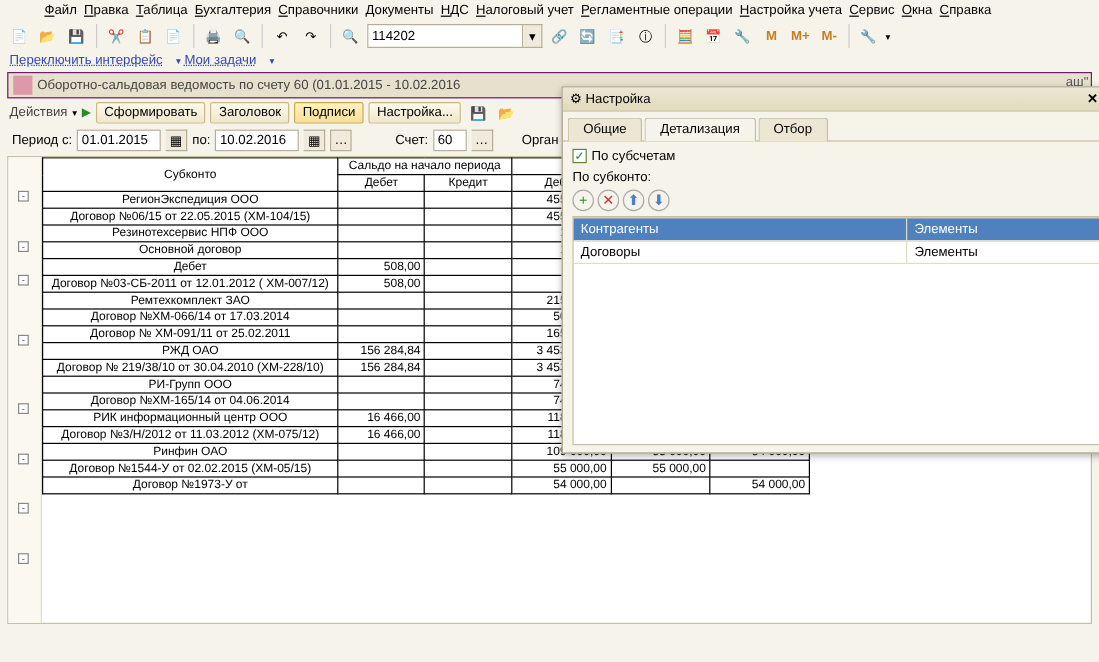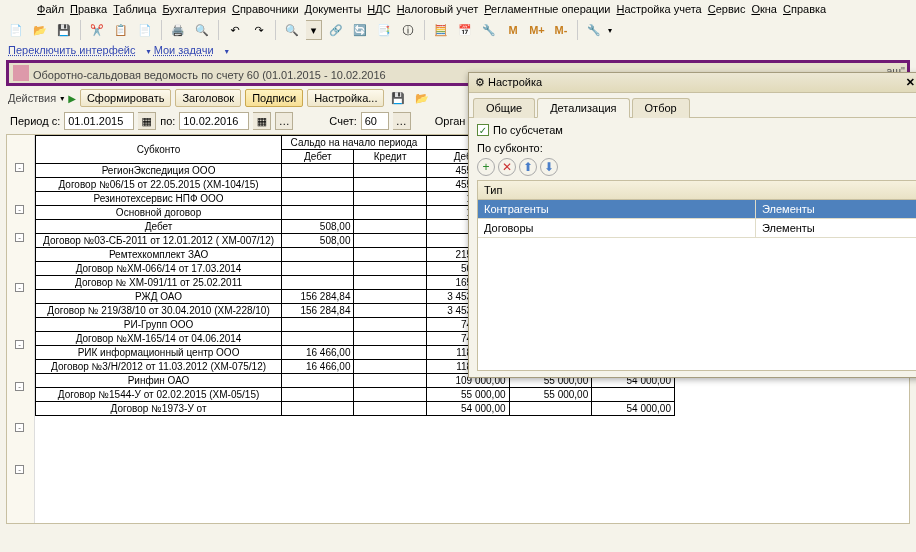--- a/index.html
+++ b/index.html
@@ -42,22 +42,22 @@
   height: 20px; border:1px solid #b7ae94; background:#fff; font-size:11px; padding:0 3px;
 }
 .dd { width:16px; height:20px; border:1px solid #b7ae94; border-left:none; background:#efeadc; display:inline-flex;align-items:center;justify-content:center; }
 .txt-orange { color:#c77f20; font-weight:bold; }
 
 .switcher { padding:2px 8px; }
 .switcher a { color:#3348b3; text-decoration:underline dotted; margin-right:8px; cursor:pointer; }
 
 .doc-title {
   background:#e6e1cc;
-  border:3px solid #701a75;
-  display:flex; align-items:flex-end;
+  border:1px solid #701a75;
+  display:flex; align-items:center;
   padding:2px 4px;
   margin:2px 6px 0 6px;
   color:#444;
   position:relative;
 }
 .doc-title .ico { width:16px;height:16px;margin-right:4px;background:#d9a; }
 .right-fade {
   position:absolute; right:2px; top:2px;
   color:#555;
 }
@@ -196,20 +196,21 @@
   <span class="tbtn">📄</span>
   <span class="sep"></span>
   <span class="tbtn">🖨️</span>
   <span class="tbtn">🔍</span>
   <span class="sep"></span>
   <span class="tbtn">↶</span>
   <span class="tbtn">↷</span>
   <span class="sep"></span>
   <span class="tbtn">🔍</span>
   <span class="field">
+    <input style="width: 130px;" value="114202">
     <span class="dd">▾</span>
   </span>
   <span class="tbtn">🔗</span>
   <span class="tbtn">🔄</span>
   <span class="tbtn">📑</span>
   <span class="tbtn">ⓘ</span>
   <span class="sep"></span>
   <span class="tbtn">🧮</span>
   <span class="tbtn">📅</span>
   <span class="tbtn">🔧</span>
@@ -459,21 +460,20 @@
     </div>
     <div>По субконто:</div>
     <div class="sub-tools">
       <span class="rnd" style="color:#2a8a2a">+</span>
       <span class="rnd" style="color:#c33">✕</span>
       <span class="rnd" style="color:#4a7ec9">⬆</span>
       <span class="rnd" style="color:#4a7ec9">⬇</span>
     </div>
     <div class="grid">
       <div class="ghdr">
-        <div>Тип</div>
       </div>
       <div class="grow sel">
         <div>Контрагенты</div>
         <div>Элементы</div>
       </div>
       <div class="grow">
         <div>Договоры</div>
         <div>Элементы</div>
       </div>
     </div>

